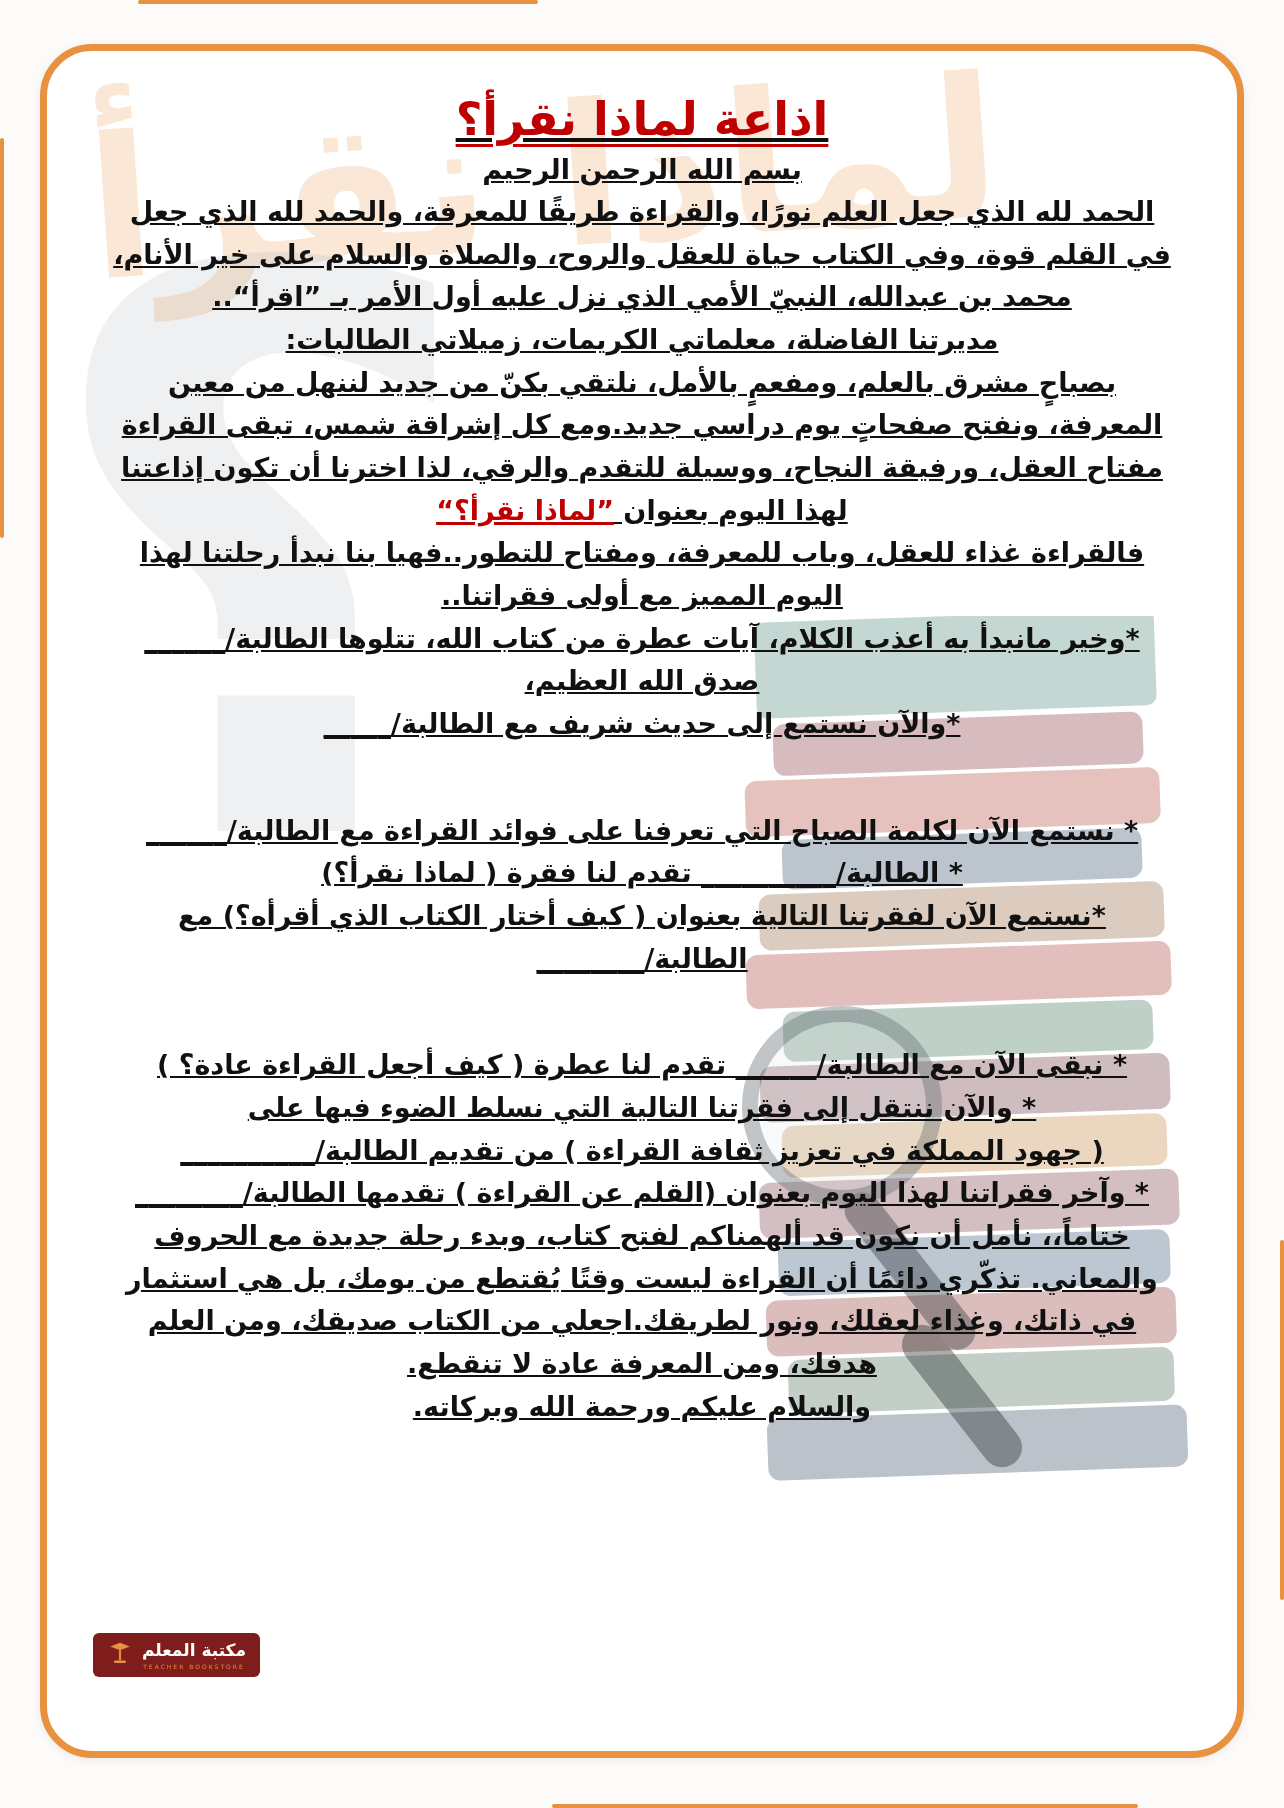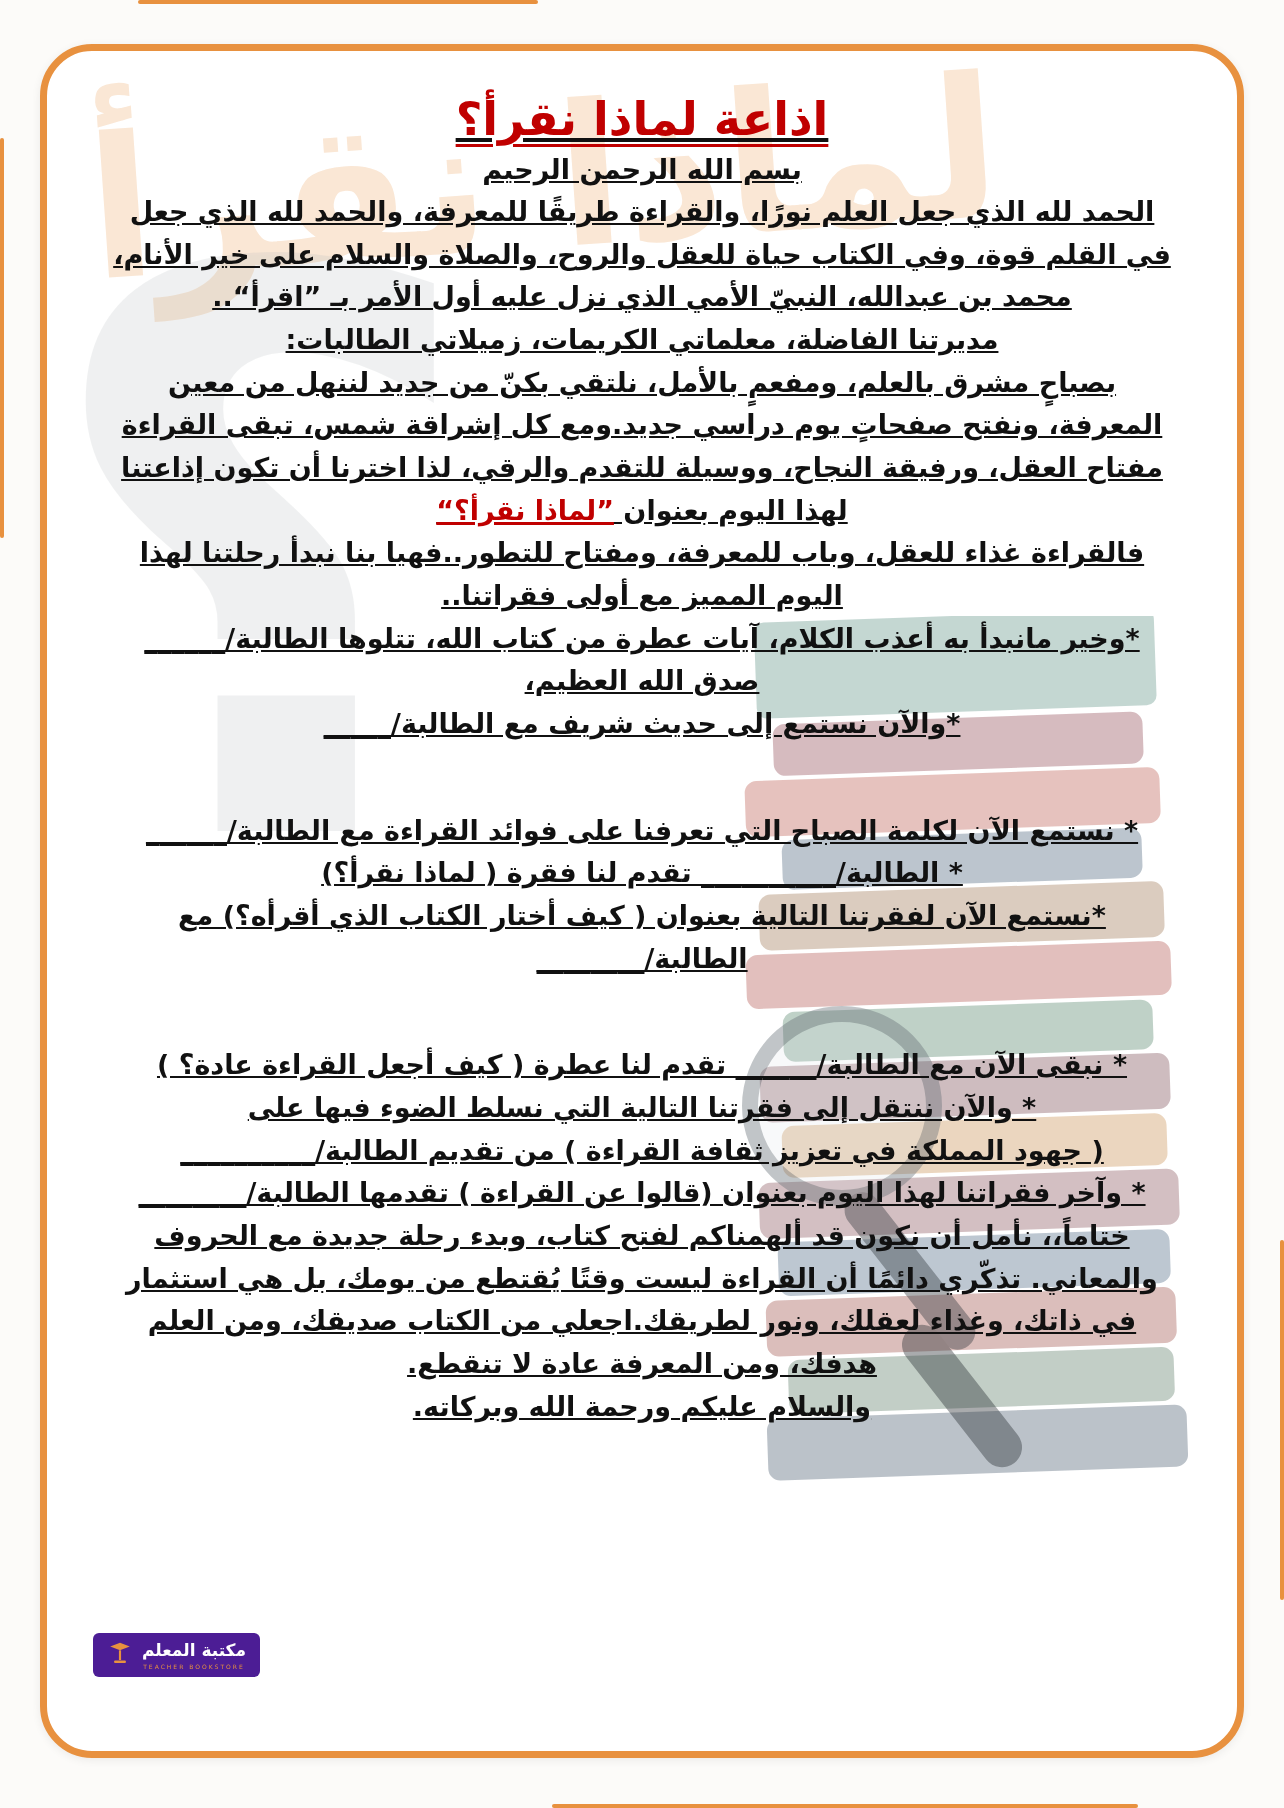--- a/index.html
+++ b/index.html
@@ -56,21 +56,21 @@
   .content p { margin: 0; }
   .sec  { margin-top: 64px; }
   .line { margin-top: 7px; }
   .hl   { color: #C00000; text-decoration: underline; text-decoration-thickness: 3px; }
   .salam { margin-top: 58px; }
 
   
   .logo {
     position: absolute; z-index: 3; left: 46px; bottom: 74px;
     display: flex; align-items: center; gap: 9px;
-    background: #4c1d95; border-radius: 6px; padding: 7px 14px;
+    background: #7f1d1d; border-radius: 6px; padding: 7px 14px;
     min-width: 142px;
   }
   .logo-text { display: flex; flex-direction: column; align-items: center; }
   .logo-ar { color: #ffffff; font-weight: bold; font-size: 17px; line-height: 1.2; direction: rtl; }
   .logo-en { color: #E8913F; font-size: 6px; letter-spacing: 2px; margin-top: 2px; }
 </style>
 </head>
 <body>
 
 <div class="stage">
@@ -134,21 +134,21 @@
       <div class="sec">
         <p>* نستمع الآن لكلمة الصباح التي تعرفنا على فوائد القراءة مع الطالبة/______</p>
         <p class="line">* الطالبة/__________ تقدم لنا فقرة ( لماذا نقرأ؟)</p>
         <p class="line">*نستمع الآن لفقرتنا التالية بعنوان  ( كيف أختار الكتاب الذي أقرأه؟) مع الطالبة/________</p>
       </div>
 
       <div class="sec">
         <p>* نبقى الآن مع الطالبة/______ تقدم لنا عطرة ( كيف أجعل القراءة عادة؟ )</p>
         <p class="line">* والآن ننتقل إلى فقرتنا التالية التي نسلط الضوء فيها على</p>
         <p class="line">( جهود المملكة  في تعزيز ثقافة القراءة ) من تقديم الطالبة/__________</p>
-        <p class="line">* وآخر فقراتنا لهذا اليوم بعنوان (قالوا عن القراءة ) تقدمها الطالبة/________</p>
+        <p class="line">* وآخر فقراتنا لهذا اليوم بعنوان (القلم عن القراءة ) تقدمها الطالبة/________</p>
       </div>
 
       <p class="sec">ختاماً،، نأمل أن نكون قد ألهمناكم لفتح كتاب، وبدء رحلة جديدة مع الحروف والمعاني. تذكّري دائمًا أن القراءة ليست وقتًا يُقتطع من يومك، بل هي استثمار في ذاتك، وغذاء لعقلك، ونور لطريقك.اجعلي من الكتاب صديقك، ومن العلم هدفك، ومن المعرفة عادة لا تنقطع.</p>
 
       <p class="sec salam">والسلام عليكم ورحمة الله وبركاته.</p>
     </div>
 
     <div class="logo">
       <span>
         <svg width="26" height="26" viewBox="0 0 24 24" xmlns="http://www.w3.org/2000/svg">

